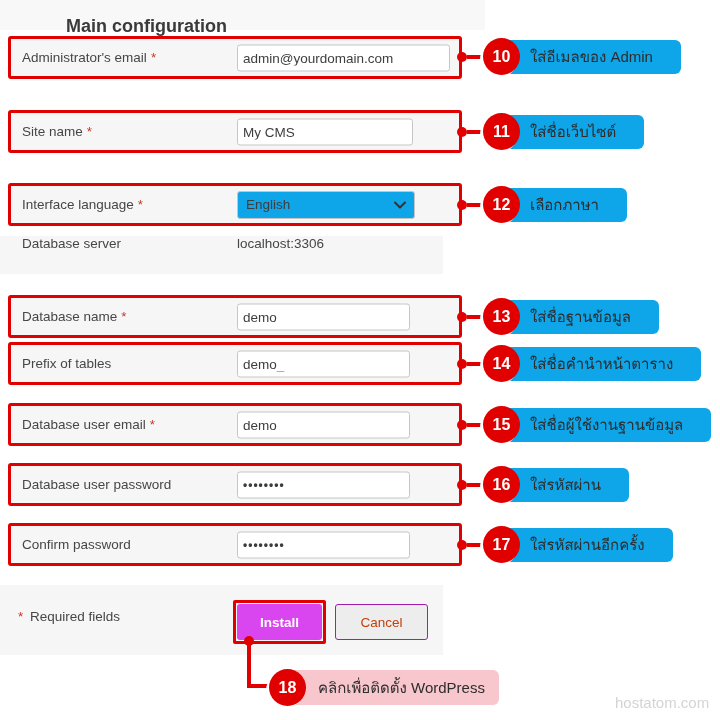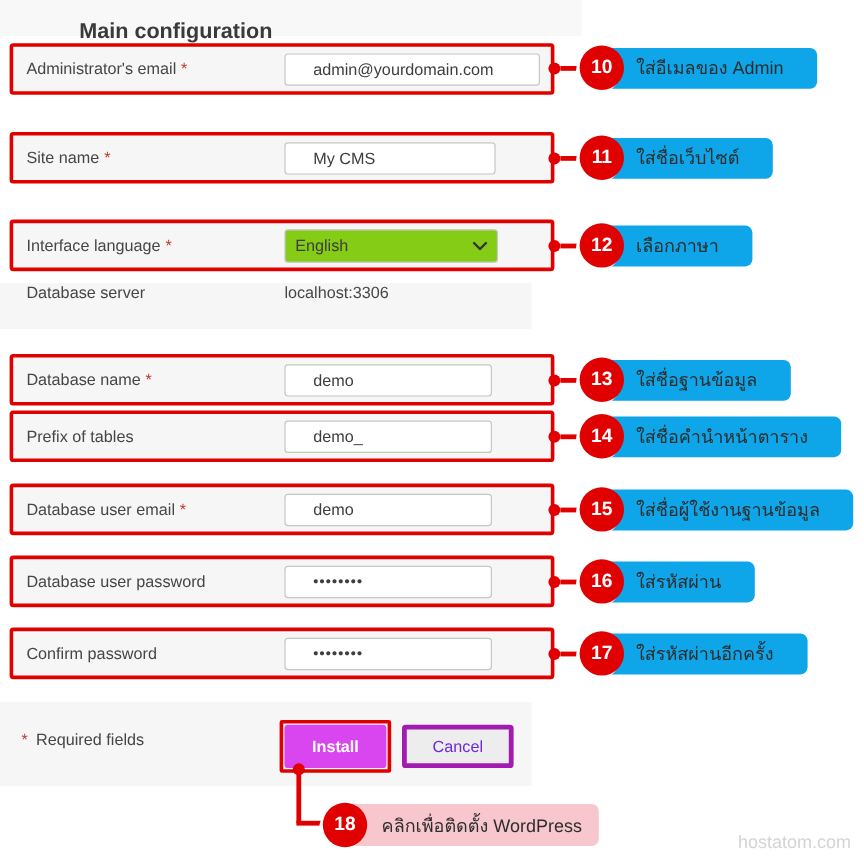--- a/index.html
+++ b/index.html
@@ -22,28 +22,28 @@
     position:absolute;left:0;width:443px;background:#f6f6f6;
     display:flex;
   }
   .row-label{margin-left:11px;font-size:13.5px;color:#464646;white-space:nowrap;}
   .plain-row .row-label{margin-left:22px;}
   .req{color:#c0392b;margin-left:4px;font-size:13.5px;}
 
   .f-input{
     position:absolute;left:226px;top:50%;transform:translateY(-50%);
     height:27px;box-sizing:border-box;border:1px solid #c6c6c6;border-radius:3px;
-    background:#fff;font-size:13.5px;color:#3d3d3d;padding:0 23px;
+    background:#fff;font-size:13.5px;color:#3d3d3d;padding:0 5px;
     font-family:"Liberation Sans","DejaVu Sans",sans-serif;
   }
   .f-input.pw{font-size:12px;letter-spacing:1px;font-weight:bold;}
   .sel{
     position:absolute;left:226px;top:50%;transform:translateY(-50%);
     width:178px;height:28px;box-sizing:border-box;border:1px solid #c6c6c6;border-radius:3px;
-    background:#84cc16;font-size:13.5px;color:#3d3d3d;padding:0 8px;
+    background:#0ea5e9;font-size:13.5px;color:#3d3d3d;padding:0 8px;
     display:flex;align-items:center;justify-content:space-between;cursor:pointer;
   }
   .static-val{position:absolute;left:237px;font-size:13.5px;color:#464646;}
 
   
   .annot{position:absolute;left:457px;height:37px;display:flex;align-items:center;}
   .a-dot{width:10px;height:10px;border-radius:50%;background:#e10000;flex:none;}
   .a-line{width:16px;height:4px;background:#e10000;flex:none;}
   .a-circle{
     width:37px;height:37px;border-radius:50%;background:#e00000;flex:none;
@@ -66,22 +66,22 @@
     border:3px solid #e10000;border-radius:2px;
   }
   .btn-install{
     position:absolute;left:1px;top:1px;width:85px;height:36px;
     background:#d946ef;border:none;border-radius:3px;
     color:#fff;font-weight:bold;font-size:13.5px;cursor:pointer;
     font-family:"Liberation Sans","DejaVu Sans",sans-serif;
   }
   .btn-cancel{
     position:absolute;left:335px;top:604px;width:93px;height:36px;
-    background:#ededed;border:4px solid #a21caf;border-radius:3px;
-    color:#6d28d9;font-size:13.5px;cursor:pointer;
+    background:#ededed;border:1px solid #a21caf;border-radius:3px;
+    color:#c2410c;font-size:13.5px;cursor:pointer;
     font-family:"Liberation Sans","DejaVu Sans",sans-serif;
   }
 
   
   .a18-dot{position:absolute;left:244px;top:636px;width:10px;height:10px;border-radius:50%;background:#e10000;}
   .a18-vline{position:absolute;left:247px;top:641px;width:4px;height:45px;background:#e10000;}
   .a18-hline{position:absolute;left:247px;top:684px;width:26px;height:4px;background:#e10000;}
   .a18-circle{
     position:absolute;left:269px;top:669px;width:37px;height:37px;border-radius:50%;
     background:#e00000;color:#fff;font-weight:bold;font-size:16px;

